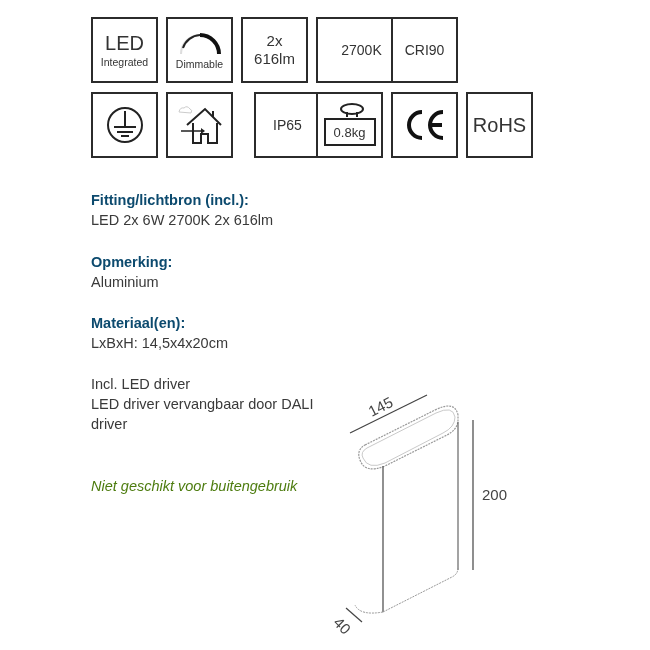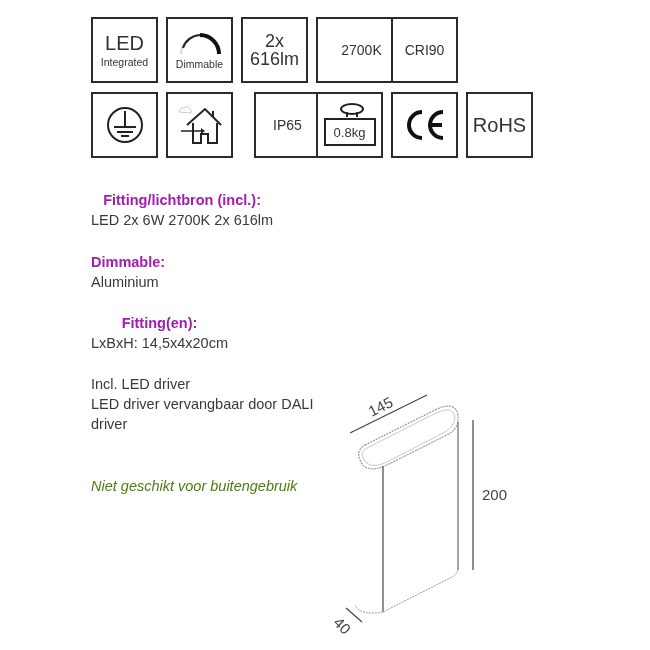--- a/index.html
+++ b/index.html
@@ -1,23 +1,23 @@
 <!DOCTYPE html>
 <html><head>
 <meta charset="utf-8">
 <style>
   html, body { margin:0; padding:0; background:#ffffff; }
   body { width:650px; height:650px; position:relative; overflow:hidden; font-family:"Liberation Sans", "DejaVu Sans", sans-serif; color:#3a3a3a; }
   .icon-box { position:absolute; width:63px; height:62px; border:2px solid #2b2b2b; background:#fff; box-sizing:content-box; display:flex; flex-direction:column; align-items:center; justify-content:center; color:#333; text-align:center; }
   .ib-big { font-size:20px; line-height:20px; }
   .ib-small { font-size:10.5px; line-height:12px; margin-top:3px; }
-  .ib-mid { font-size:18px; line-height:18px; }
+  .ib-mid { font-size:15px; line-height:18px; }
   .ib-label { font-size:14px; }
   .spec { position:absolute; left:91px; font-size:14.5px; line-height:20px; color:#3a3a3a; }
-  .spec .h { font-weight:bold; color:#a21caf;text-align:center; }
+  .spec .h { font-weight:bold; color:#0c4a6e; }
   .spec .italic { font-style:italic; color:#4d7c0f; }
   svg { display:block; }
   .drawing { position:absolute; left:330px; top:380px; }
   .dim { position:absolute; font-size:15px; color:#444; }
 </style>
 </head>
 <body>
 
 <div class="icon-box" style="left:91px; top:17px;">
   <div class="ib-big">LED</div>
@@ -90,26 +90,26 @@
 <div class="icon-box" style="left:466px; top:92px;">
   <div style="font-size:20px;">RoHS</div>
 </div>
 
 <div class="spec" style="top:190px;">
   <div class="h">Fitting/lichtbron (incl.):</div>
   <div>LED 2x 6W 2700K 2x 616lm</div>
 </div>
 
 <div class="spec" style="top:252px;">
-  <div class="h">Dimmable:</div>
+  <div class="h">Opmerking:</div>
   <div>Aluminium</div>
 </div>
 
 <div class="spec" style="top:313px;">
-  <div class="h">Fitting(en):</div>
+  <div class="h">Materiaal(en):</div>
   <div>LxBxH: 14,5x4x20cm</div>
 </div>
 
 <div class="spec" style="top:374px;">
   <div>Incl. LED driver</div>
   <div>LED driver vervangbaar door DALI</div>
   <div>driver</div>
 </div>
 
 <div class="spec" style="top:476px;">

